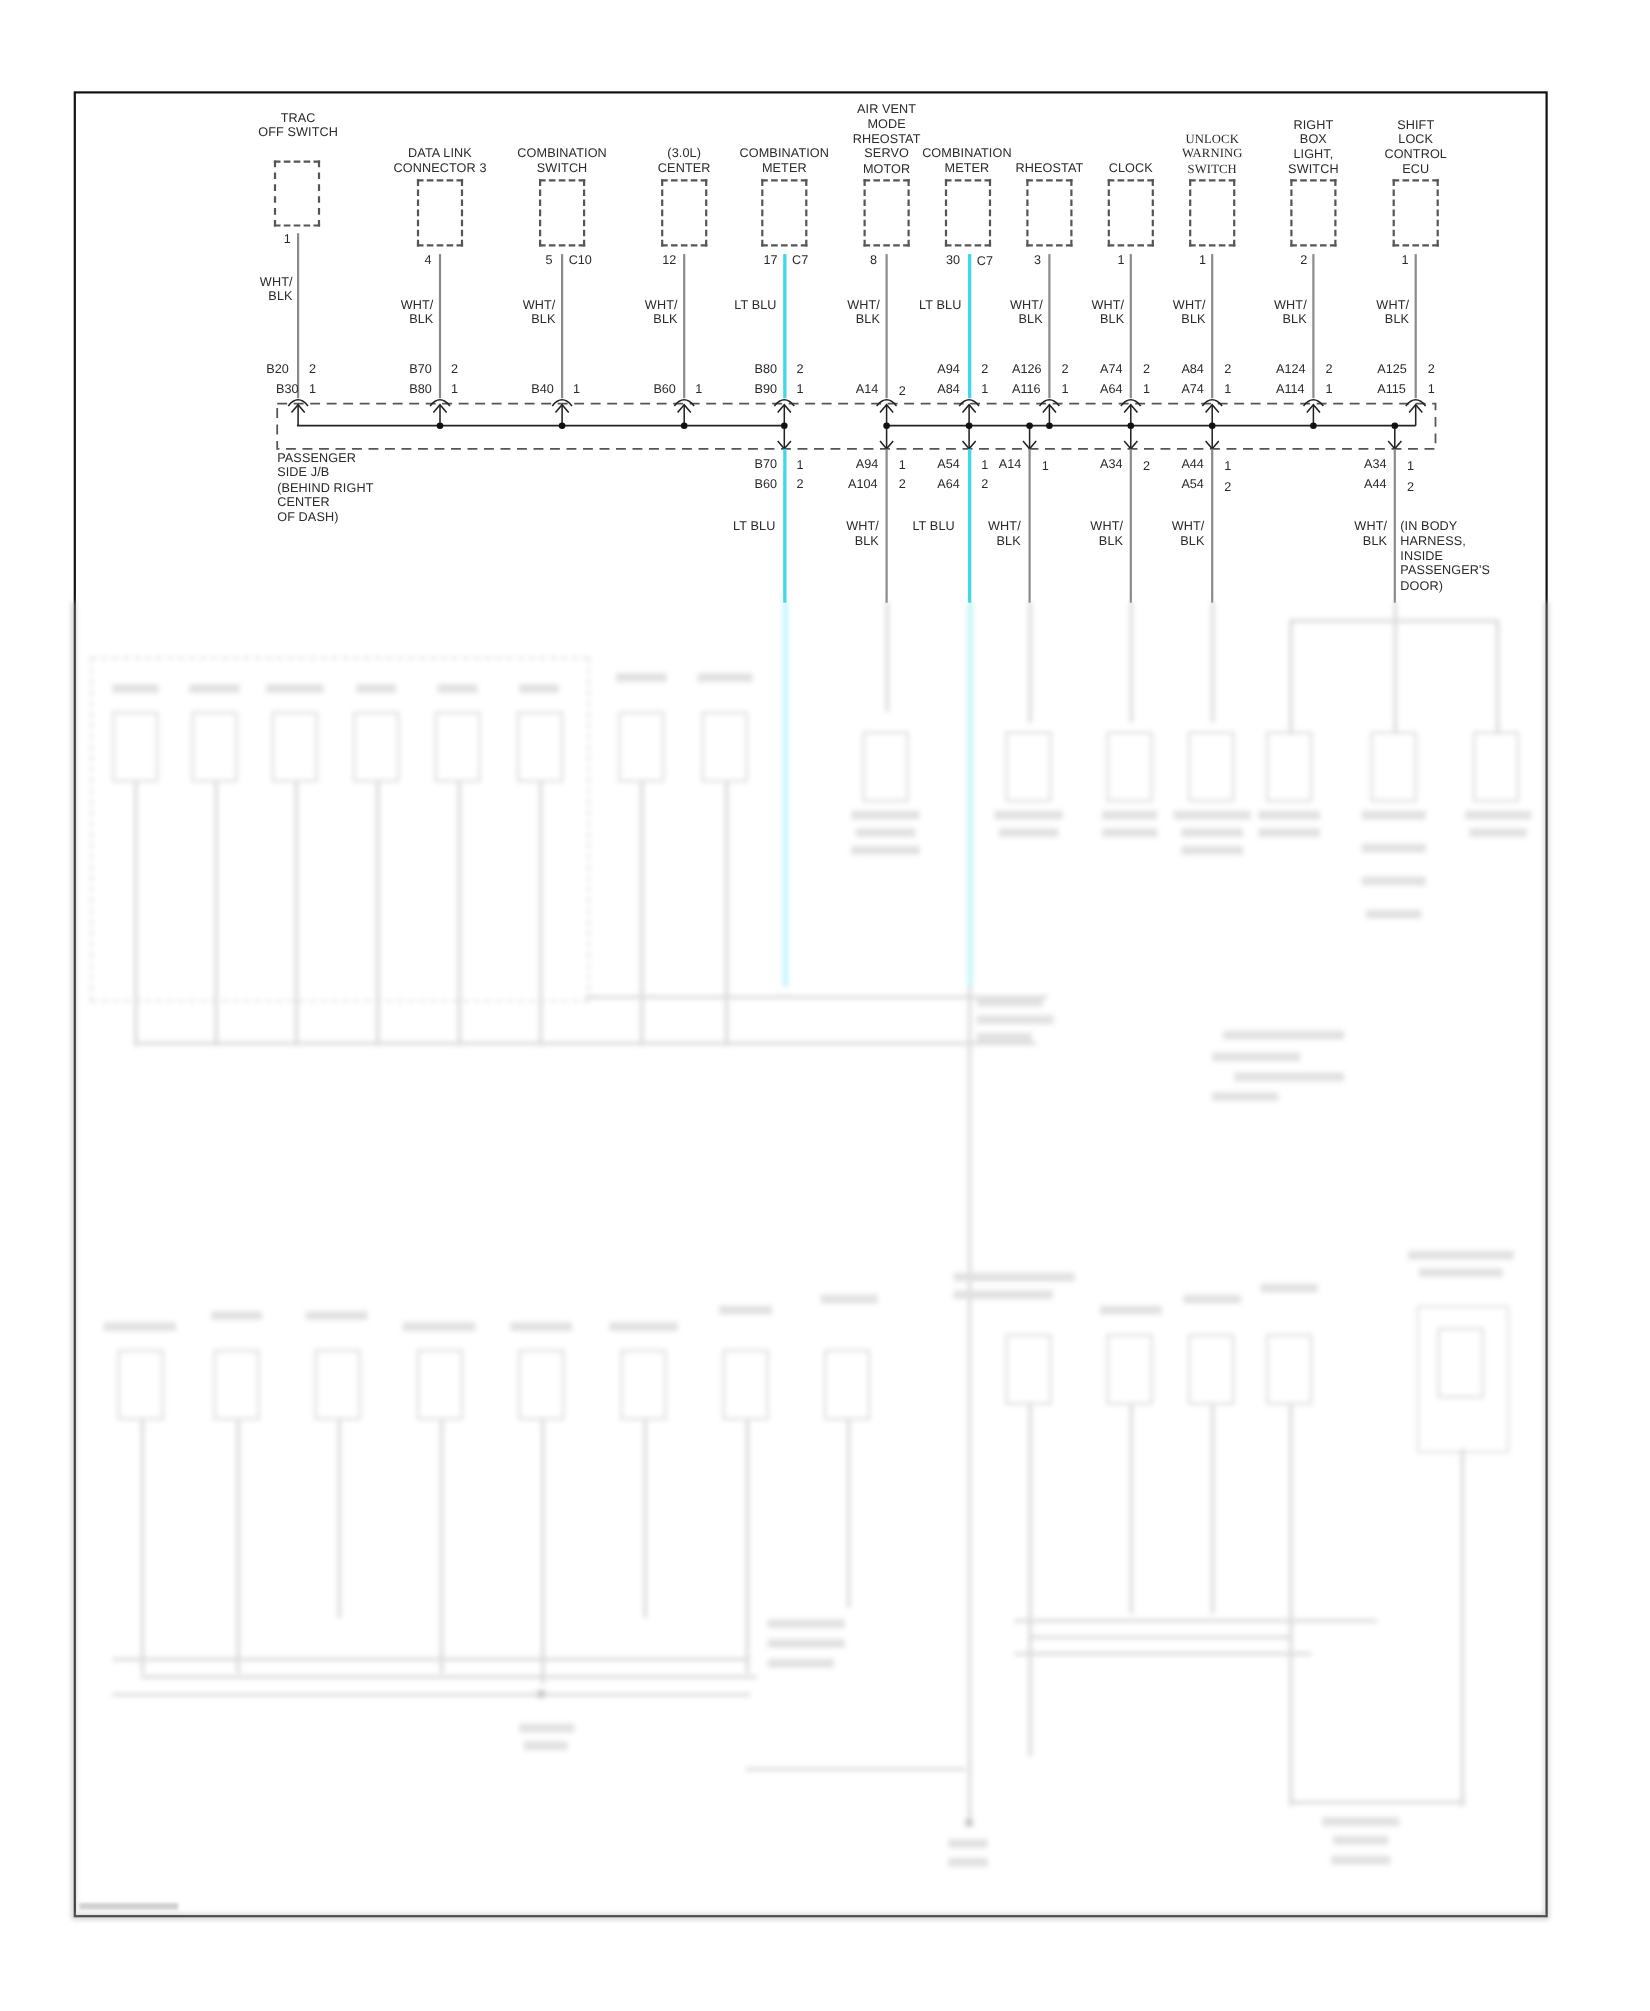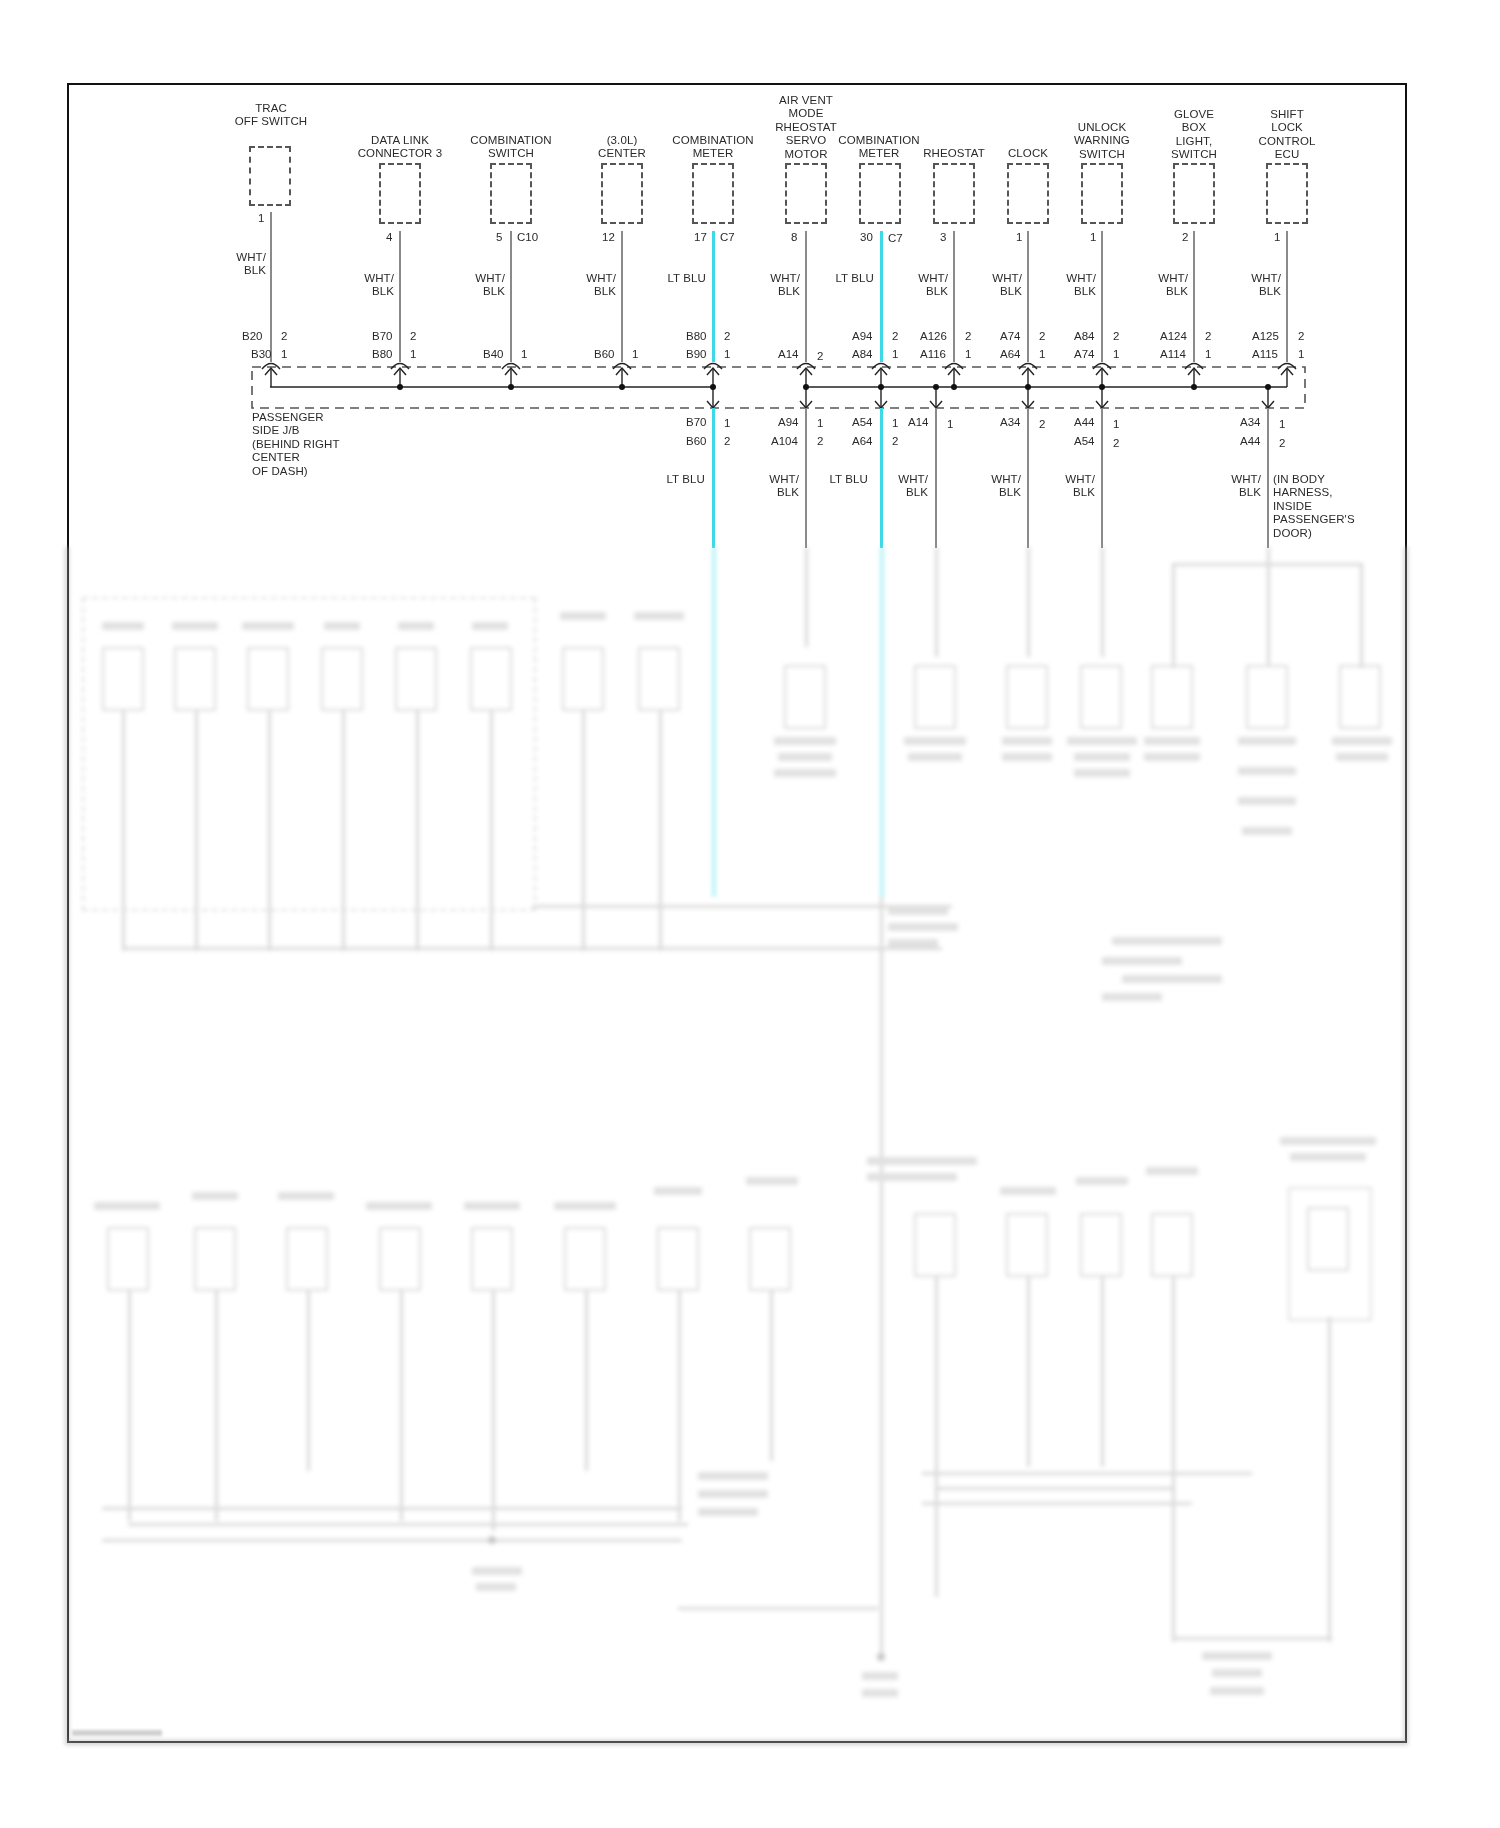--- a/index.html
+++ b/index.html
@@ -37,24 +37,24 @@
 METER</div>
 <div class="lbl" style="left:756px;top:94px;width:100px;">AIR VENT
 MODE
 RHEOSTAT
 SERVO
 MOTOR</div>
 <div class="lbl" style="left:829px;top:134px;width:100px;">COMBINATION
 METER</div>
 <div class="lbl" style="left:904px;top:147px;width:100px;">RHEOSTAT</div>
 <div class="lbl" style="left:978px;top:147px;width:100px;">CLOCK</div>
-<div class="lbl" style="left:1052px;top:121px;width:100px;">UNLOCK
+<div class="lbl" style="left:1052px;top:121px;width:100px;font-family:Liberation Serif, serif;">UNLOCK
 WARNING
 SWITCH</div>
-<div class="lbl" style="left:1144px;top:108px;width:100px;">GLOVE
+<div class="lbl" style="left:1144px;top:108px;width:100px;">RIGHT
 BOX
 LIGHT,
 SWITCH</div>
 <div class="lbl" style="left:1237px;top:108px;width:100px;">SHIFT
 LOCK
 CONTROL
 ECU</div>
 
 <div class="box" style="left:249px;top:146px;height:60px;"></div>
 <div class="box" style="left:379px;top:163px;height:61px;"></div>

